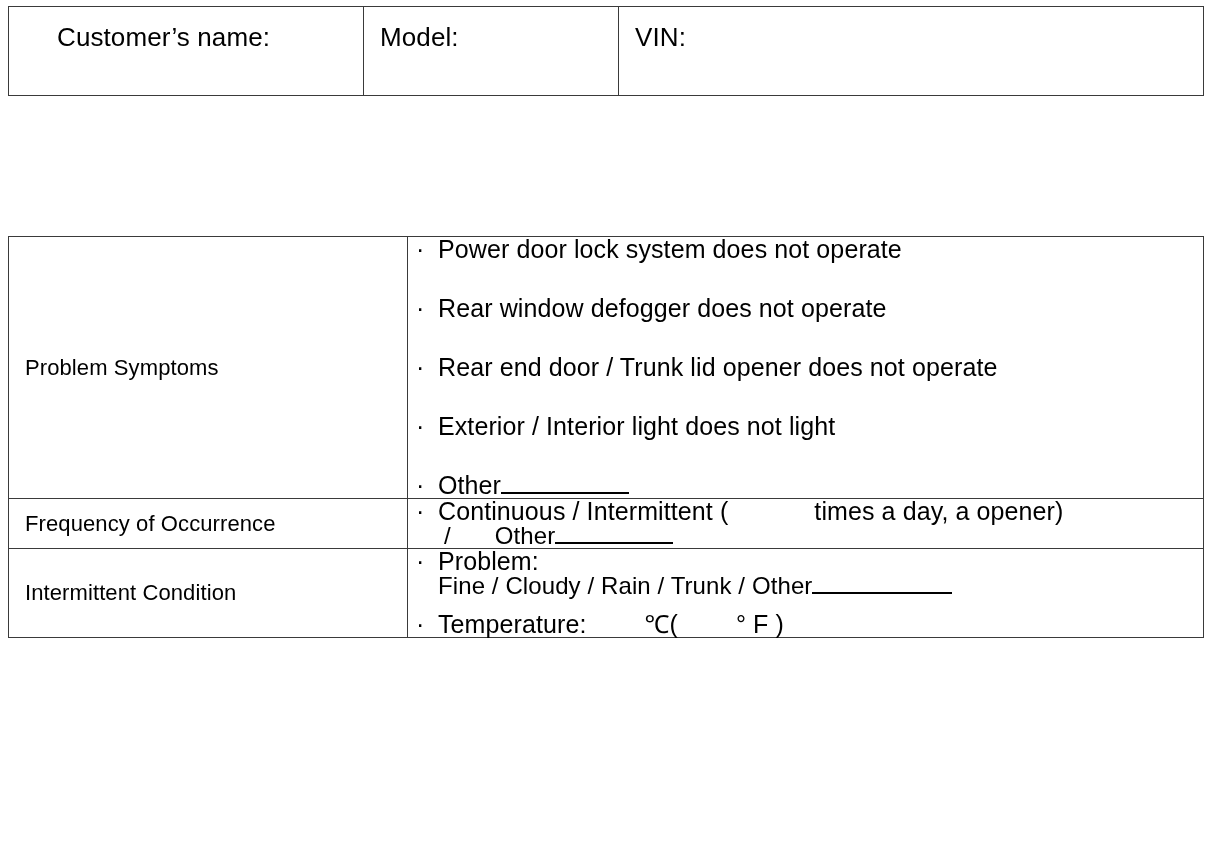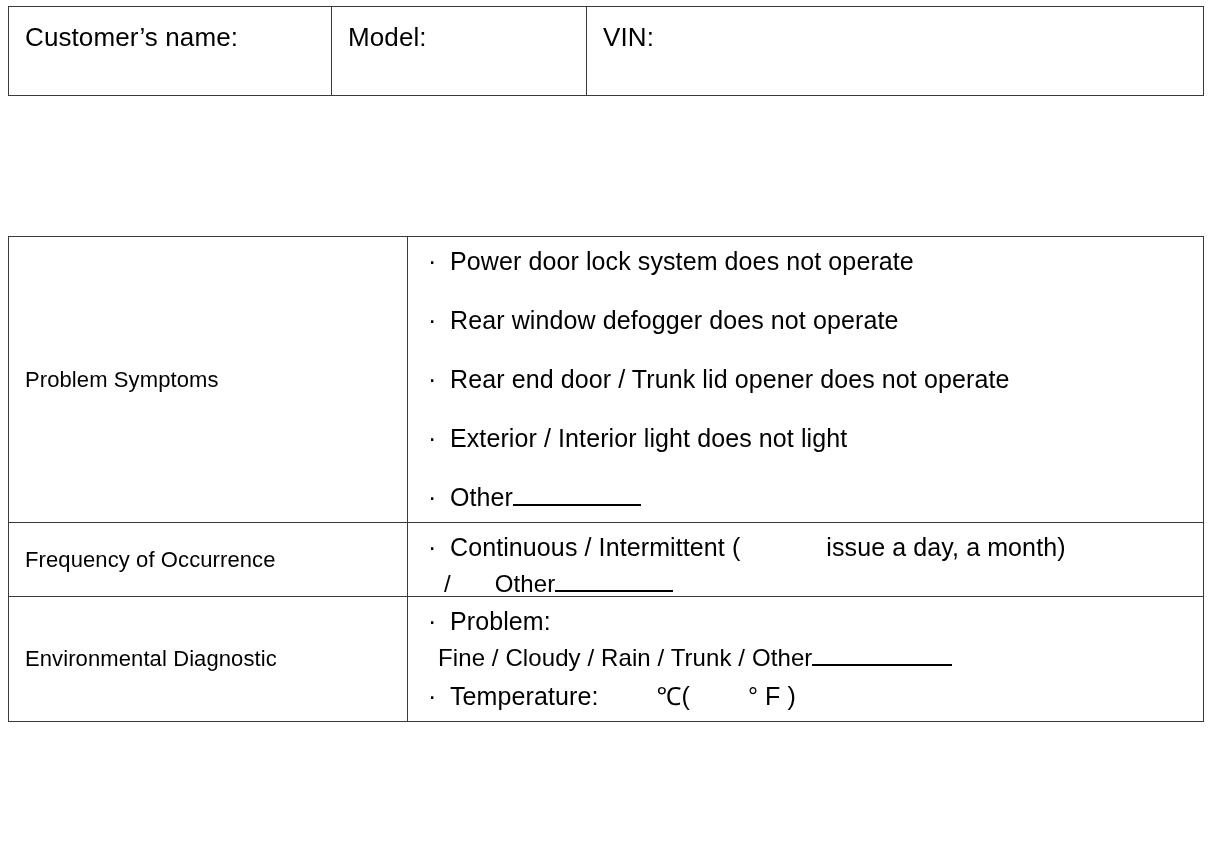--- a/index.html
+++ b/index.html
@@ -76,21 +76,21 @@
   #symptom-table td.label-col {
     vertical-align: middle;
   }
   #symptom-table td.content-col {
     vertical-align: top;
     padding: 0;
   }
 
   .bullet-list {
     list-style: none;
-    margin: 12px;
+    margin: 0;
     padding: 0;
   }
   .bullet-list li {
     display: block;
     font-size: 25px;
     line-height: 1;
     white-space: nowrap;
     letter-spacing: 0.1px;
   }
   .bullet-list li .bullet-dot {
@@ -145,21 +145,21 @@
   .gap-lg { display: inline-block; width: 86px; }
 </style>
 </head>
 <body>
 
 <div class="page">
 
   <table id="vehicle-info-table" class="form-table">
     <tbody>
       <tr>
-        <td style="width:322px;">
+        <td style="width:322px;padding-left:32px;">
           <span class="hdr-cell-text">Customer’s name:</span>
         </td>
         <td style="width:254px;">
           <span class="hdr-cell-text">Model:</span>
         </td>
         <td colspan="2">
           <span class="hdr-cell-text">VIN:</span>
         </td>
       </tr>
     </tbody>
@@ -193,30 +193,30 @@
         </td>
       </tr>
 
       <tr id="row-frequency">
         <td class="label-col">
           <span class="row-label">Frequency of Occurrence</span>
         </td>
         <td class="content-col">
           <ul class="bullet-list">
             <li>
-              <span class="bullet-dot">·</span><span>Continuous / Intermittent (</span><span class="gap-lg"></span><span>issue a day, a month)</span>
+              <span class="bullet-dot">·</span><span>Continuous / Intermittent (</span><span class="gap-lg"></span><span>times a day, a opener)</span>
             </li>
           </ul>
           <span class="sub-line freq-sub-line"><span>/</span><span class="gap-sm"></span><span>Other</span><span class="blank blank-sm"></span></span>
         </td>
       </tr>
 
       <tr id="row-environment">
         <td class="label-col">
-          <span class="row-label">Environmental Diagnostic</span>
+          <span class="row-label">Intermittent Condition</span>
         </td>
         <td class="content-col">
           <ul class="bullet-list">
             <li>
               <span class="bullet-dot">·</span><span>Problem:</span>
             </li>
           </ul>
           <span class="sub-line"><span>Fine / Cloudy / Rain / Trunk / Other</span><span class="blank blank-lg"></span></span>
           <ul class="bullet-list" style="margin-top:14px;">
             <li>

